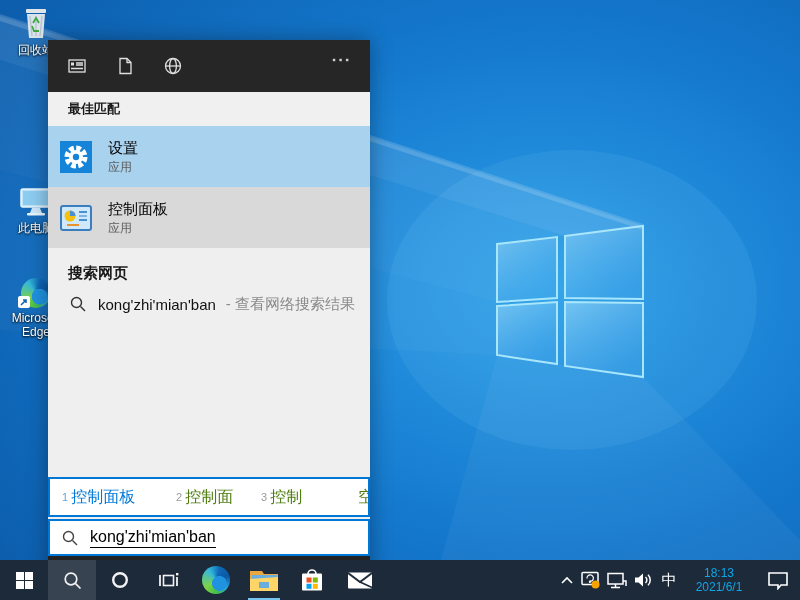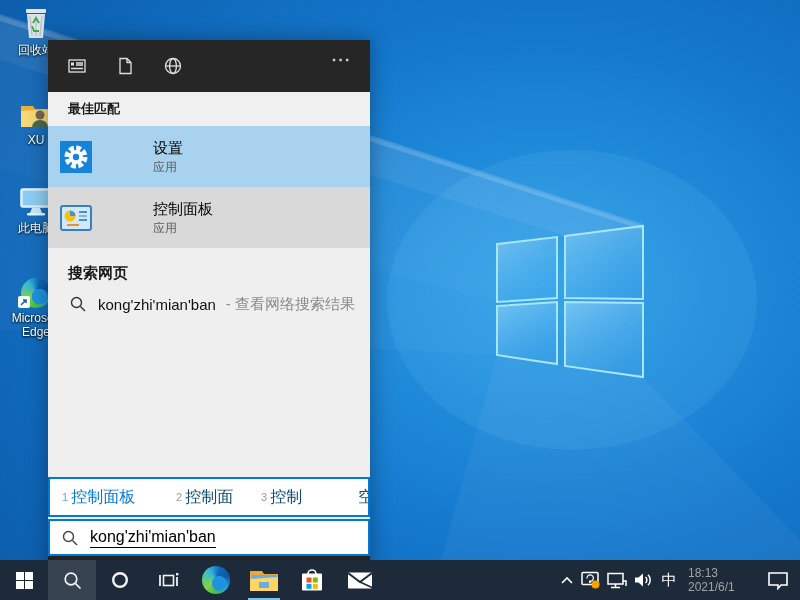--- a/index.html
+++ b/index.html
@@ -16,56 +16,56 @@
     text-shadow:0 1px 2px rgba(0,0,0,.85),0 0 3px rgba(0,0,0,.6);}
 
   
   .panel{position:absolute;left:48px;top:40px;width:322px;height:599px;z-index:5;
     background:#efefef;box-shadow:0 0 20px rgba(0,0,0,.35);}
   .sp-header{height:52px;background:#262626;display:flex;align-items:center;padding:0 16px 0 20px;}
   .sp-header .hicon{width:18px;height:18px;margin-right:30px;display:inline-flex;}
   .sp-header .more{margin-left:auto;margin-right:4px;display:inline-flex;}
   .sp-band{height:34px;display:flex;align-items:center;padding-left:20px;
     font-size:13px;font-weight:700;color:#1a1a1a;background:#f0f0f0;}
-  .srow{height:61px;display:flex;align-items:center;padding-left:12px;gap:45px;}
+  .srow{height:61px;display:flex;align-items:center;padding-left:12px;}
   .srow.sel{background:#a9d2ee;}
   .srow.hov{background:#d9d9d9;}
   .srow .ricon{width:32px;height:32px;flex:0 0 32px;display:flex;align-items:center;justify-content:center;}
   .srow .rtext{margin-left:16px;}
   .rtitle{font-size:15px;color:#000;line-height:19px;}
   .rsub{font-size:12px;color:#5d5d5d;line-height:16px;margin-top:2px;}
   .web-header{padding:16px 0 4px 20px;font-size:15px;font-weight:700;color:#1a1a1a;}
   .sugg{height:34px;display:flex;align-items:center;padding-left:22px;}
   .sugg .q{font-size:15px;color:#111;margin-left:12px;}
   .sugg .hint{font-size:15px;color:#8a8a8a;margin-left:10px;}
 
   .ime-bar{position:absolute;left:0;top:437px;width:322px;height:40px;background:#fff;
     border:2px solid #0078d7;overflow:hidden;}
   .cand{position:absolute;top:0;height:36px;display:flex;align-items:center;white-space:nowrap;}
   .cand .cnum{font-size:11px;color:#9a9a9a;margin-right:3px;}
-  .cand .ctxt{font-size:16px;color:#0c4a6e;}
+  .cand .ctxt{font-size:16px;color:#4d7c0f;}
   .cand.sel .cnum{color:#5fa8de;}
   .cand.sel .ctxt{color:#0078d7;}
 
   .sbox{position:absolute;left:0;top:479px;width:322px;height:37px;background:#fff;
     border:2px solid #0078d7;display:flex;align-items:center;padding-left:12px;}
   .sbox .stext{margin-left:12px;font-size:16px;color:#000;border-bottom:1px solid #000;
     padding-bottom:0;line-height:20px;}
   .sbox-strip{position:absolute;left:0;top:516px;width:322px;height:4px;background:#232323;}
 
   
   .taskbar{position:absolute;left:0;bottom:0;width:800px;height:40px;background:#1d2a39;z-index:10;
     display:flex;align-items:stretch;}
   .tbtn{width:48px;height:40px;display:flex;align-items:center;justify-content:center;position:relative;}
   .tbtn.active-bg{background:rgba(255,255,255,.12);}
   .run-underline{position:absolute;left:8px;bottom:0;width:32px;height:2px;background:#76c5f0;}
   .tray{position:absolute;right:0;top:0;height:40px;display:flex;align-items:center;}
   .tray .titem{display:flex;align-items:center;justify-content:center;height:40px;}
   .ime-badge{font-size:15px;color:#fff;width:26px;text-align:center;}
-  .clock{width:62px;color:#a3a3a3;font-size:12px;line-height:14px;margin:16px 6px;}
+  .clock{width:62px;text-align:center;color:#0ea5e9;font-size:12px;line-height:14px;margin:16px 6px;}
   .edge-swirl{width:28px;height:28px;border-radius:50%;
     background:
       radial-gradient(circle at 62% 62%, #1f93e0 0 29%, rgba(0,0,0,0) 31%),
       conic-gradient(from 180deg, #47c046, #7ed348 15%, #35b9d9 40%, #0e68b8 55%, #0c59a4 70%, #2aa0d8 85%, #47c046);}
   .edge-swirl.big{width:30px;height:30px;}
   .shortcut-badge{position:absolute;left:14px;bottom:0;width:12px;height:12px;background:#fff;
     border-radius:2px;display:flex;align-items:center;justify-content:center;}
 </style>
 </head>
 <body>
@@ -105,31 +105,20 @@
         <rect x="5" y="3" width="20" height="4" rx="1" fill="#dfe5e8"></rect>
         <path d="M6,8 L24,8 L22,32 L8,32 Z" fill="#eceff1" opacity="0.92"></path>
         <path d="M9,10 L11,30 M15,10 L15,30 M21,10 L19,30" stroke="#b9c4ca" stroke-width="1.4" fill="none"></path>
         <path d="M12,17 l3,-5 l3,5" stroke="#3fa93f" stroke-width="1.8" fill="none"></path>
         <path d="M11,20 l2,5 l5,0" stroke="#3fa93f" stroke-width="1.8" fill="none"></path>
       </svg>
     </div>
     <div class="dicon-label">回收站</div>
   </div>
 
-  <div class="dicon" style="top:96px">
-    <div class="dicon-img">
-      <svg width="34" height="30" viewBox="0 0 34 30">
-        <path d="M2,6 h12 l2,3 h16 v18 h-30 z" fill="#e8b23c"></path>
-        <path d="M2,11 l30,-2 v18 h-30 z" fill="#f7d976"></path>
-        <circle cx="21" cy="15" r="4.5" fill="#7d6450"></circle>
-        <path d="M13,27 a8,7 0 0 1 16,0 z" fill="#4e6b4e"></path>
-      </svg>
-    </div>
-    <div class="dicon-label">XU</div>
-  </div>
 
   <div class="dicon" style="top:184px">
     <div class="dicon-img">
       <svg width="36" height="32" viewBox="0 0 36 32">
         <rect x="3" y="3" width="30" height="18" rx="2" fill="#bfe3f7" stroke="#eaf7ff" stroke-width="1.5"></rect>
         <rect x="5" y="5" width="26" height="14" fill="#8ecdf2"></rect>
         <path d="M14,22 h8 l2,5 h-12 z" fill="#cfe9fa"></path>
         <rect x="9" y="27" width="18" height="2.5" rx="1" fill="#eaf7ff"></rect>
       </svg>
     </div>

